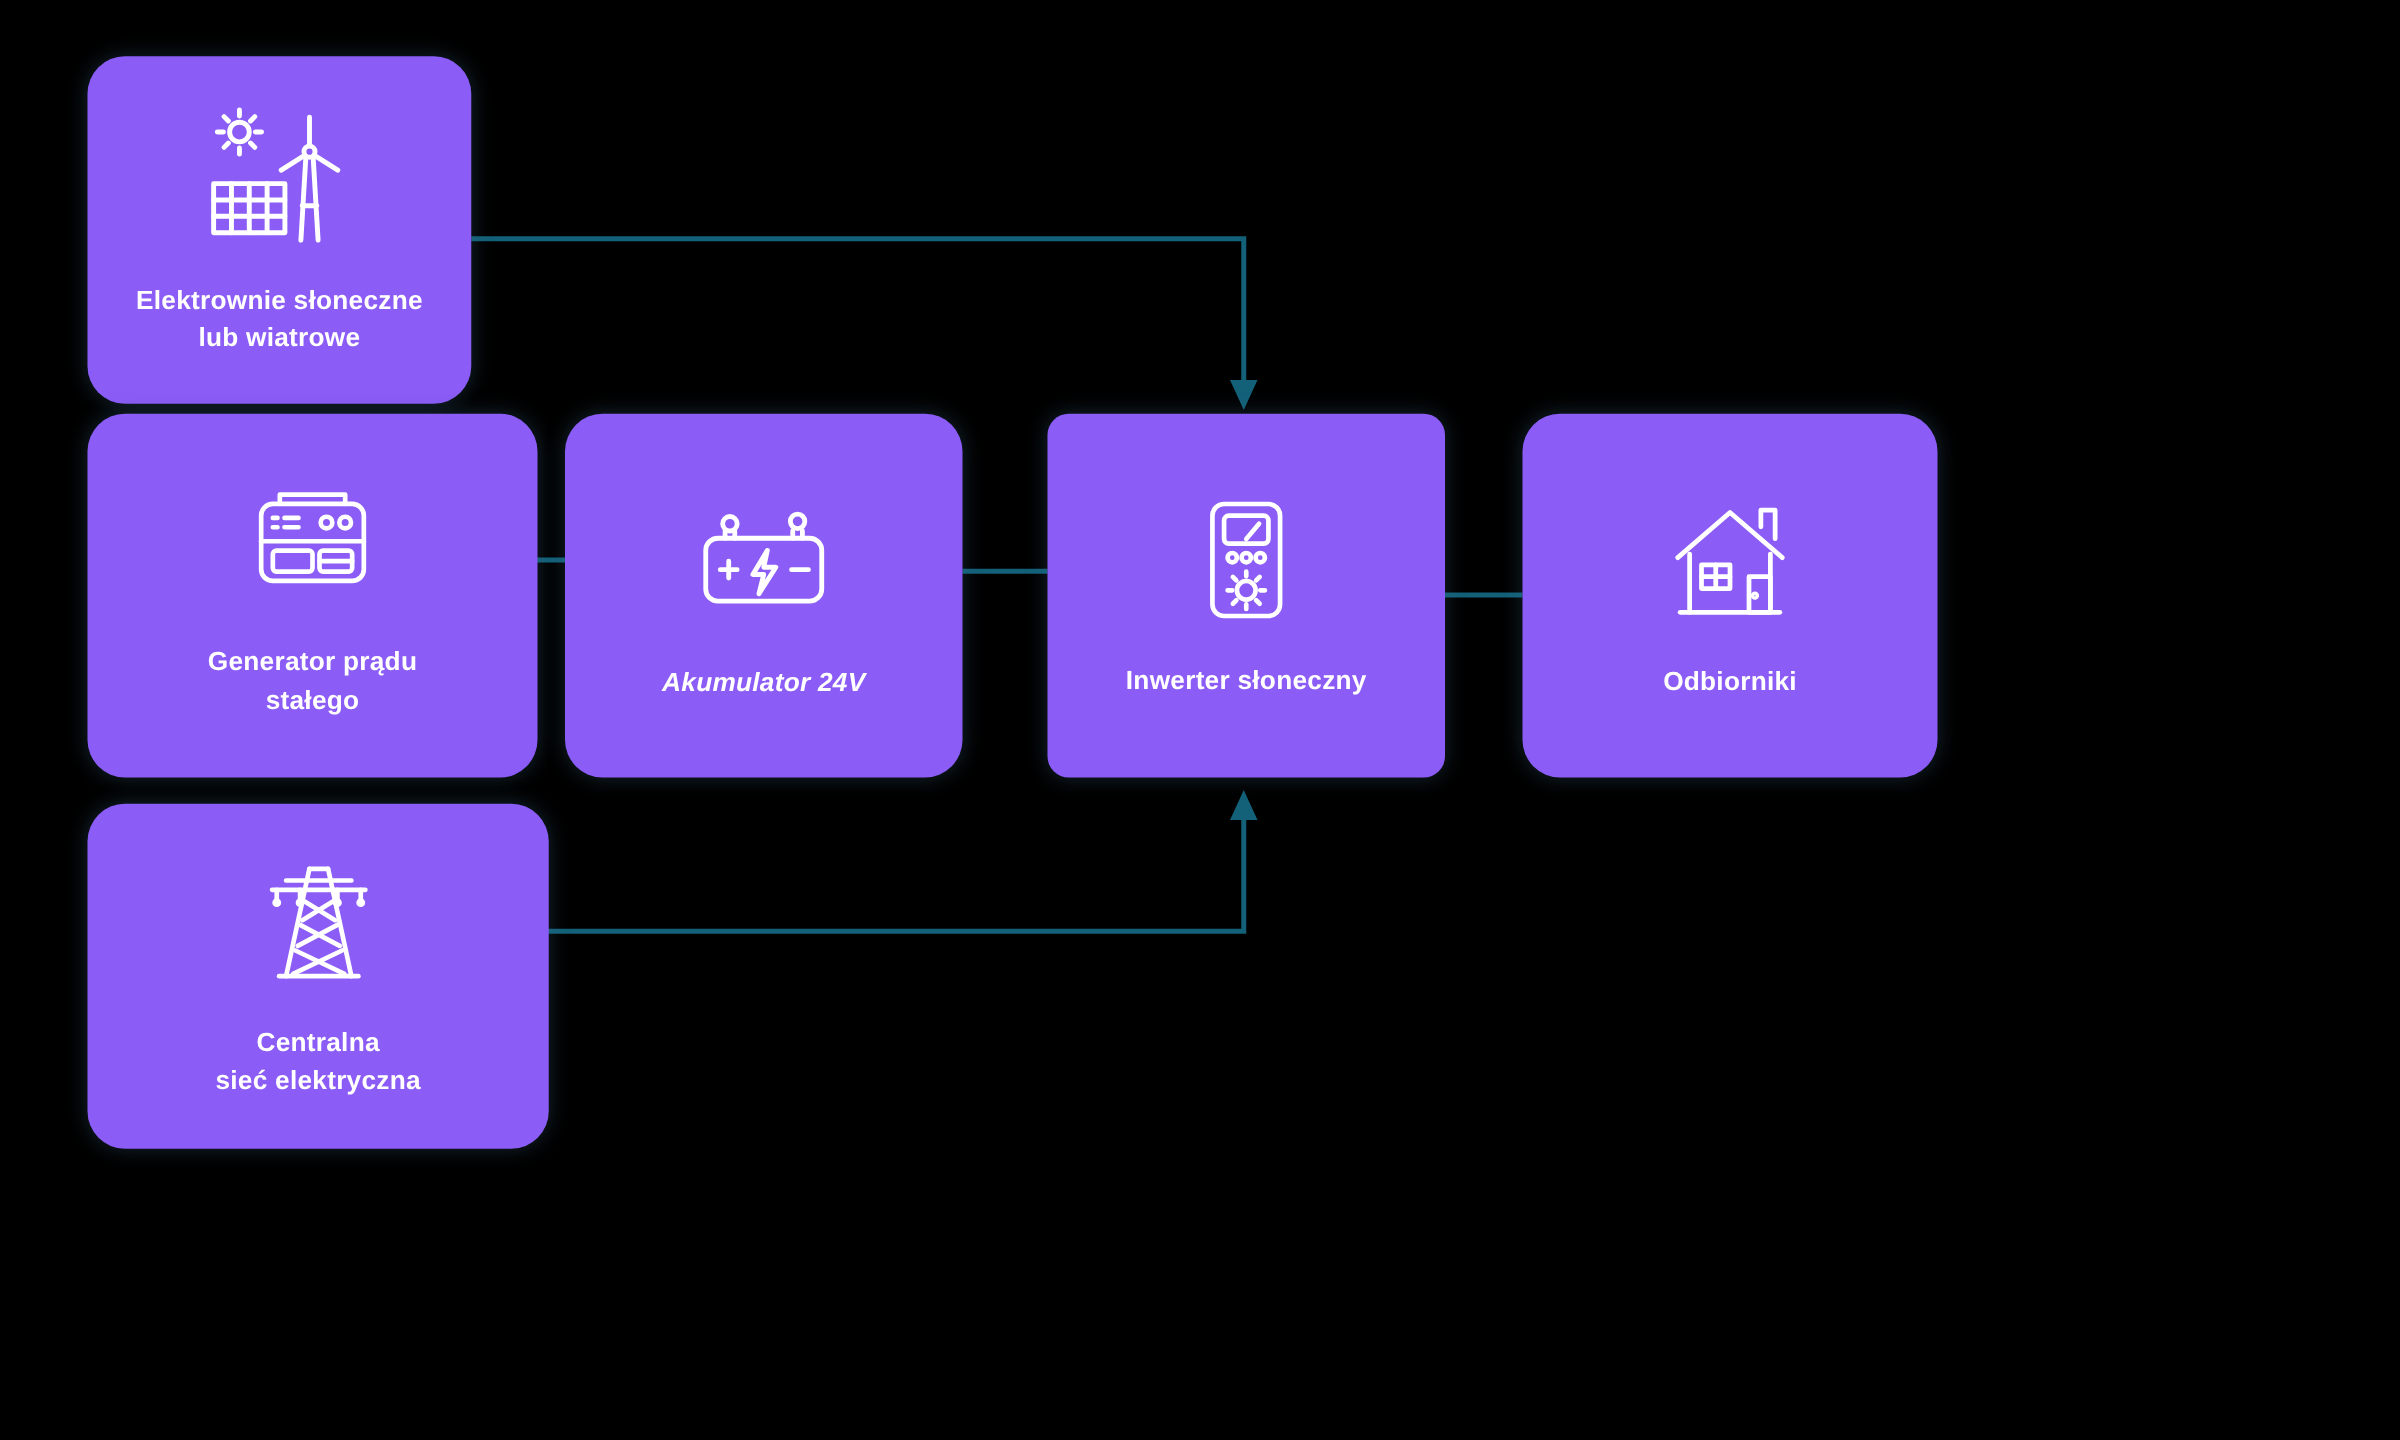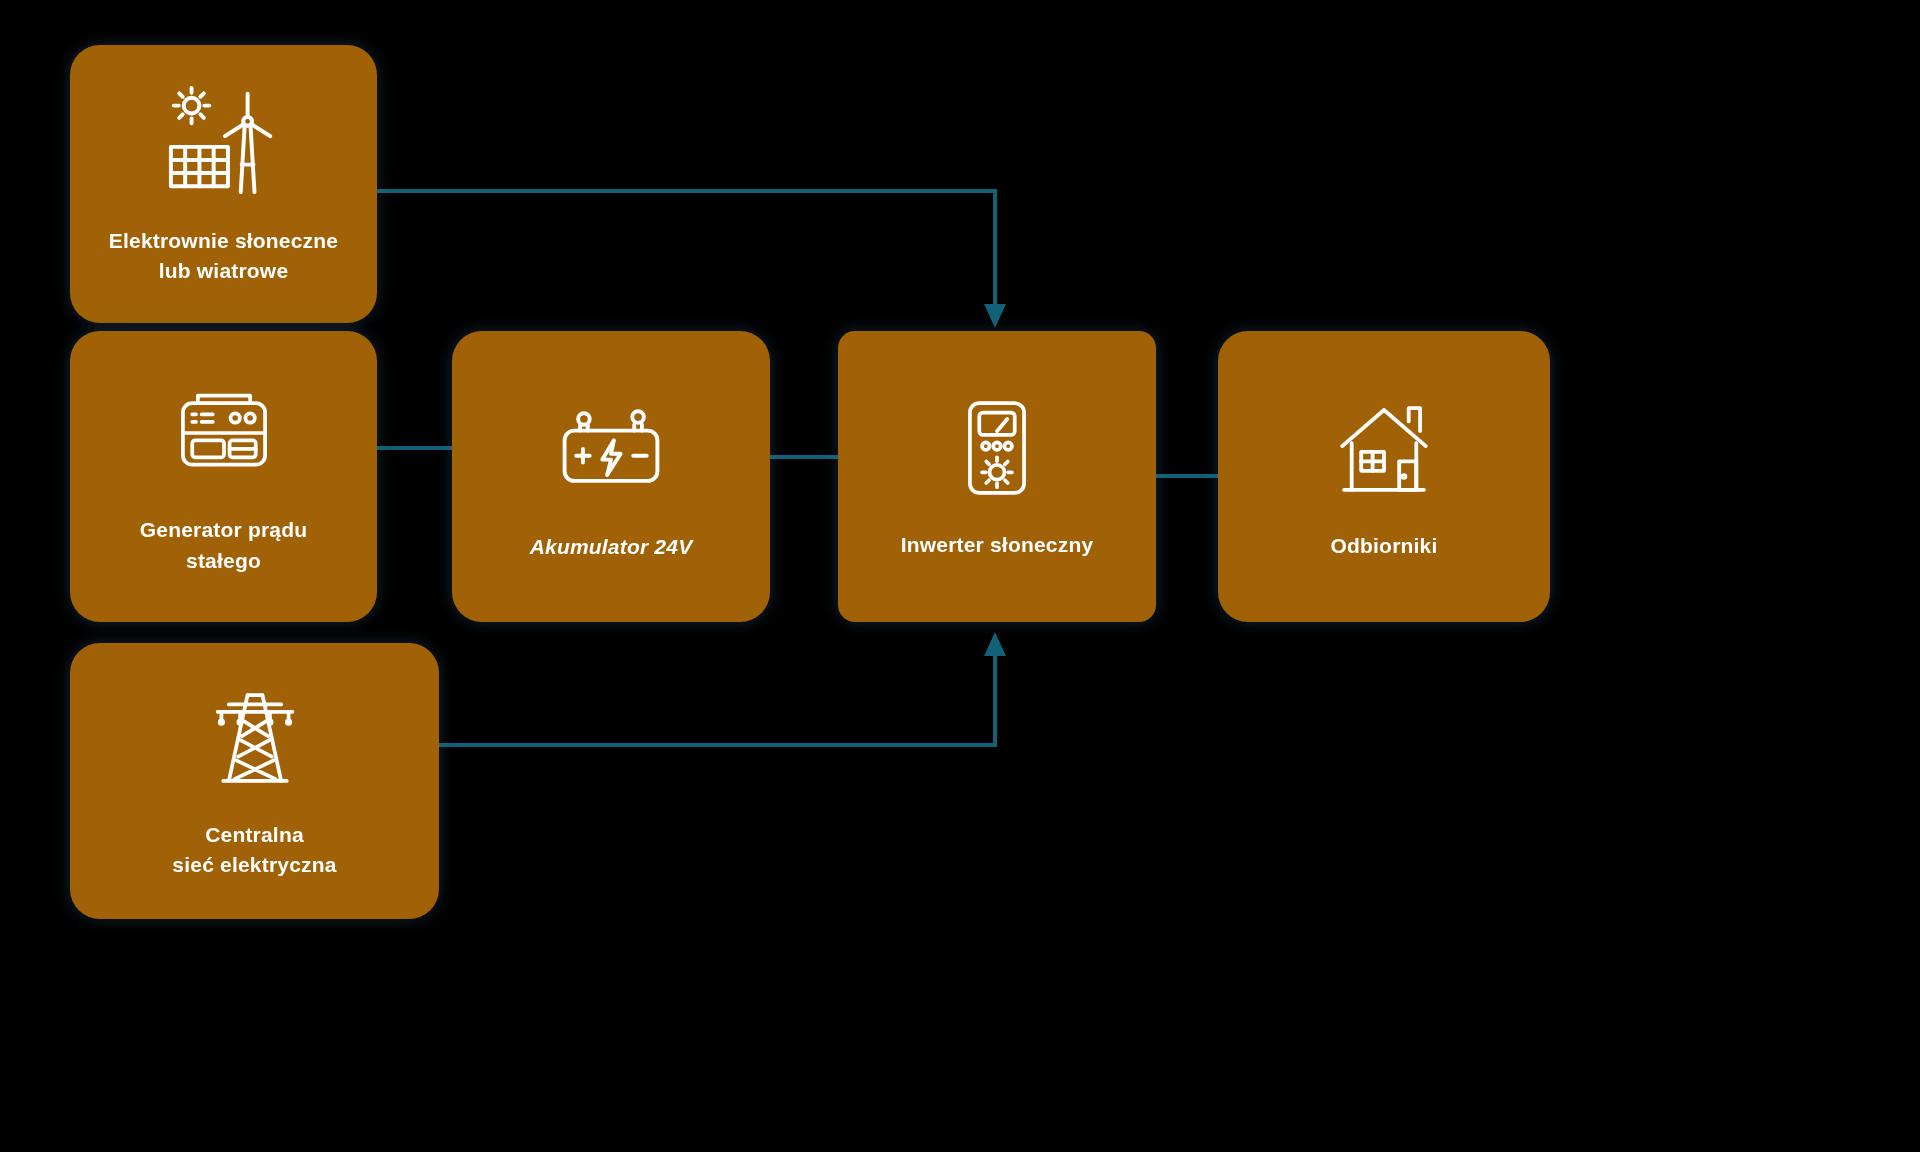--- a/index.html
+++ b/index.html
@@ -18,21 +18,21 @@
   .connectors {
     position: absolute;
     left: 0;
     top: 0;
     width: 1920px;
     height: 1152px;
     pointer-events: none;
   }
   .node {
     position: absolute;
-    background: #a16207;
+    background: #8b5cf6;
     border-radius: 30px;
     display: flex;
     flex-direction: column;
     align-items: center;
     justify-content: center;
     gap: 26px;
     box-shadow: 0 0 16px rgba(60, 110, 140, 0.35);
   }
   .node .icon {
     display: block;
@@ -49,21 +49,21 @@
     color: #ffffff;
     font-size: 21px;
     font-weight: 600;
     text-align: center;
     white-space: pre-line;
     line-height: 1.45;
     letter-spacing: 0.2px;
   }
   
   #node-solar-wind { left: 70px;   top: 45px;  width: 307px; height: 278px; }
-  #node-generator  { left: 70px;   top: 331px; width: 307px; height: 291px; }
+  #node-generator  { left: 70px;   top: 331px; width: 360px; height: 291px; }
   #node-grid       { left: 70px;   top: 643px; width: 369px; height: 276px; }
   #node-battery    { left: 452px;  top: 331px; width: 318px; height: 291px; font-style: italic; }
   #node-inverter   { left: 838px;  top: 331px; width: 318px; height: 291px; border-radius: 17px; }
   #node-loads      { left: 1218px; top: 331px; width: 332px; height: 291px; }
 </style>
 </head>
 <body>
 
 <div class="canvas">
 

